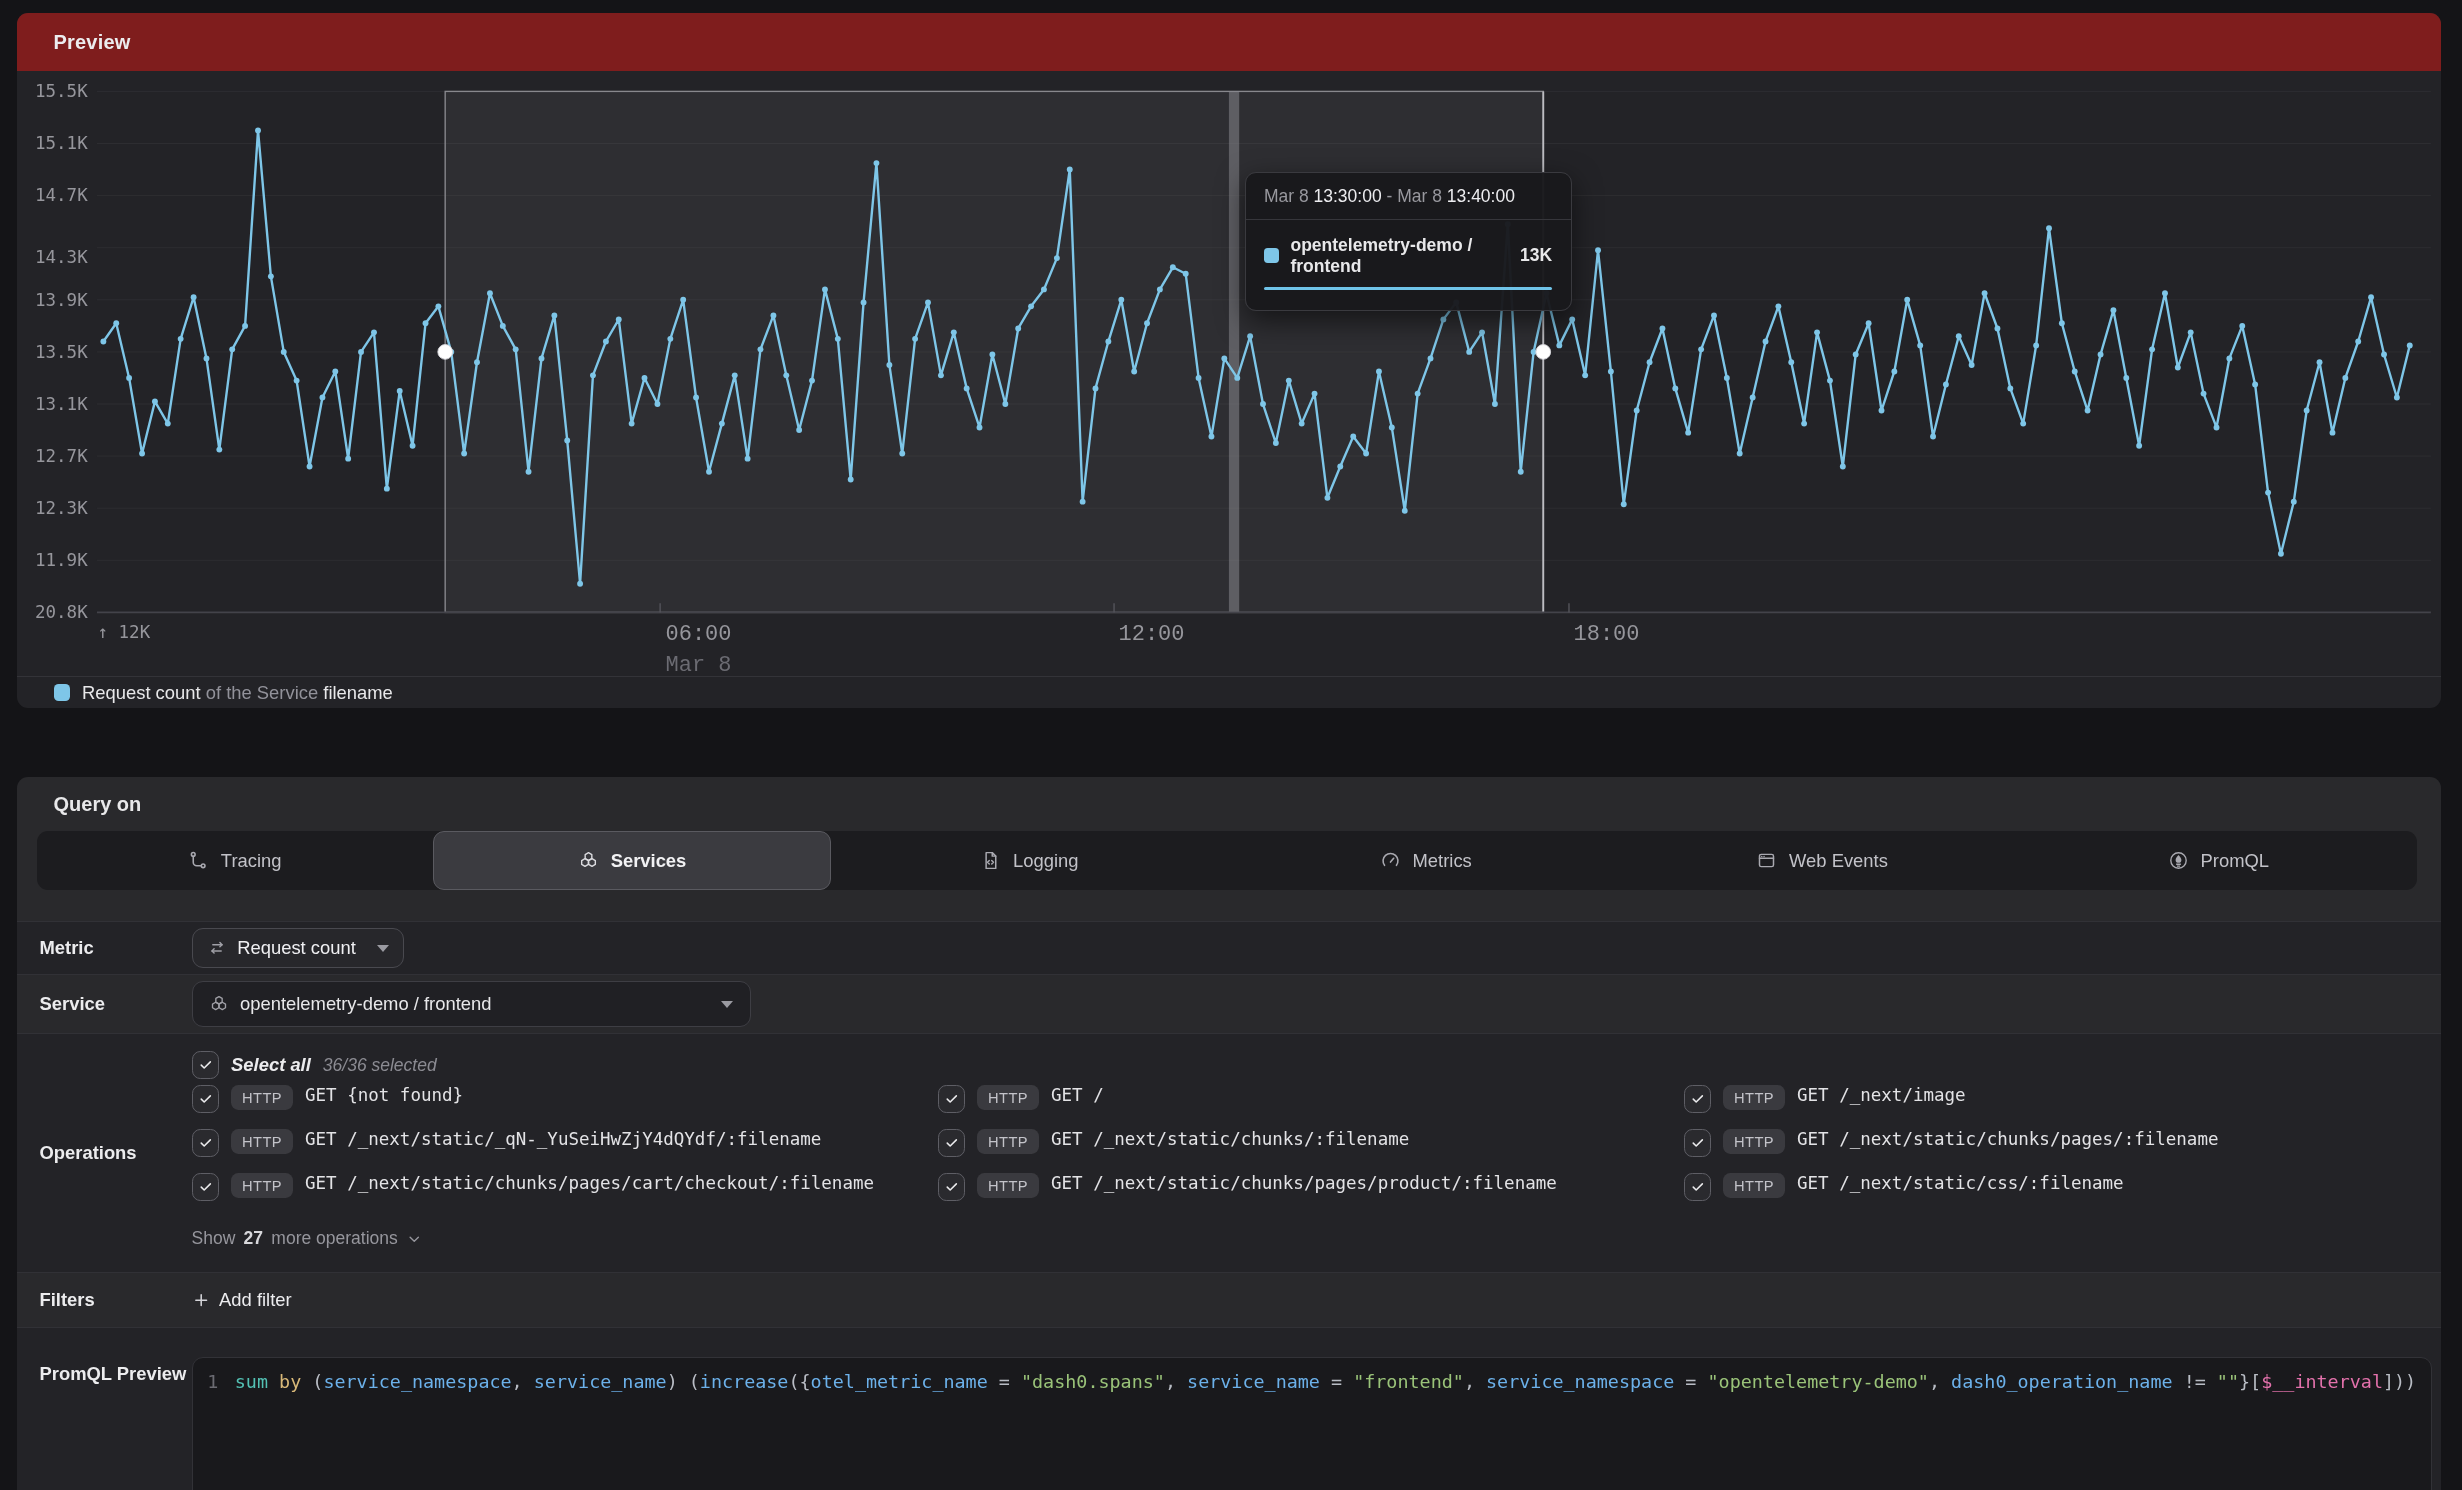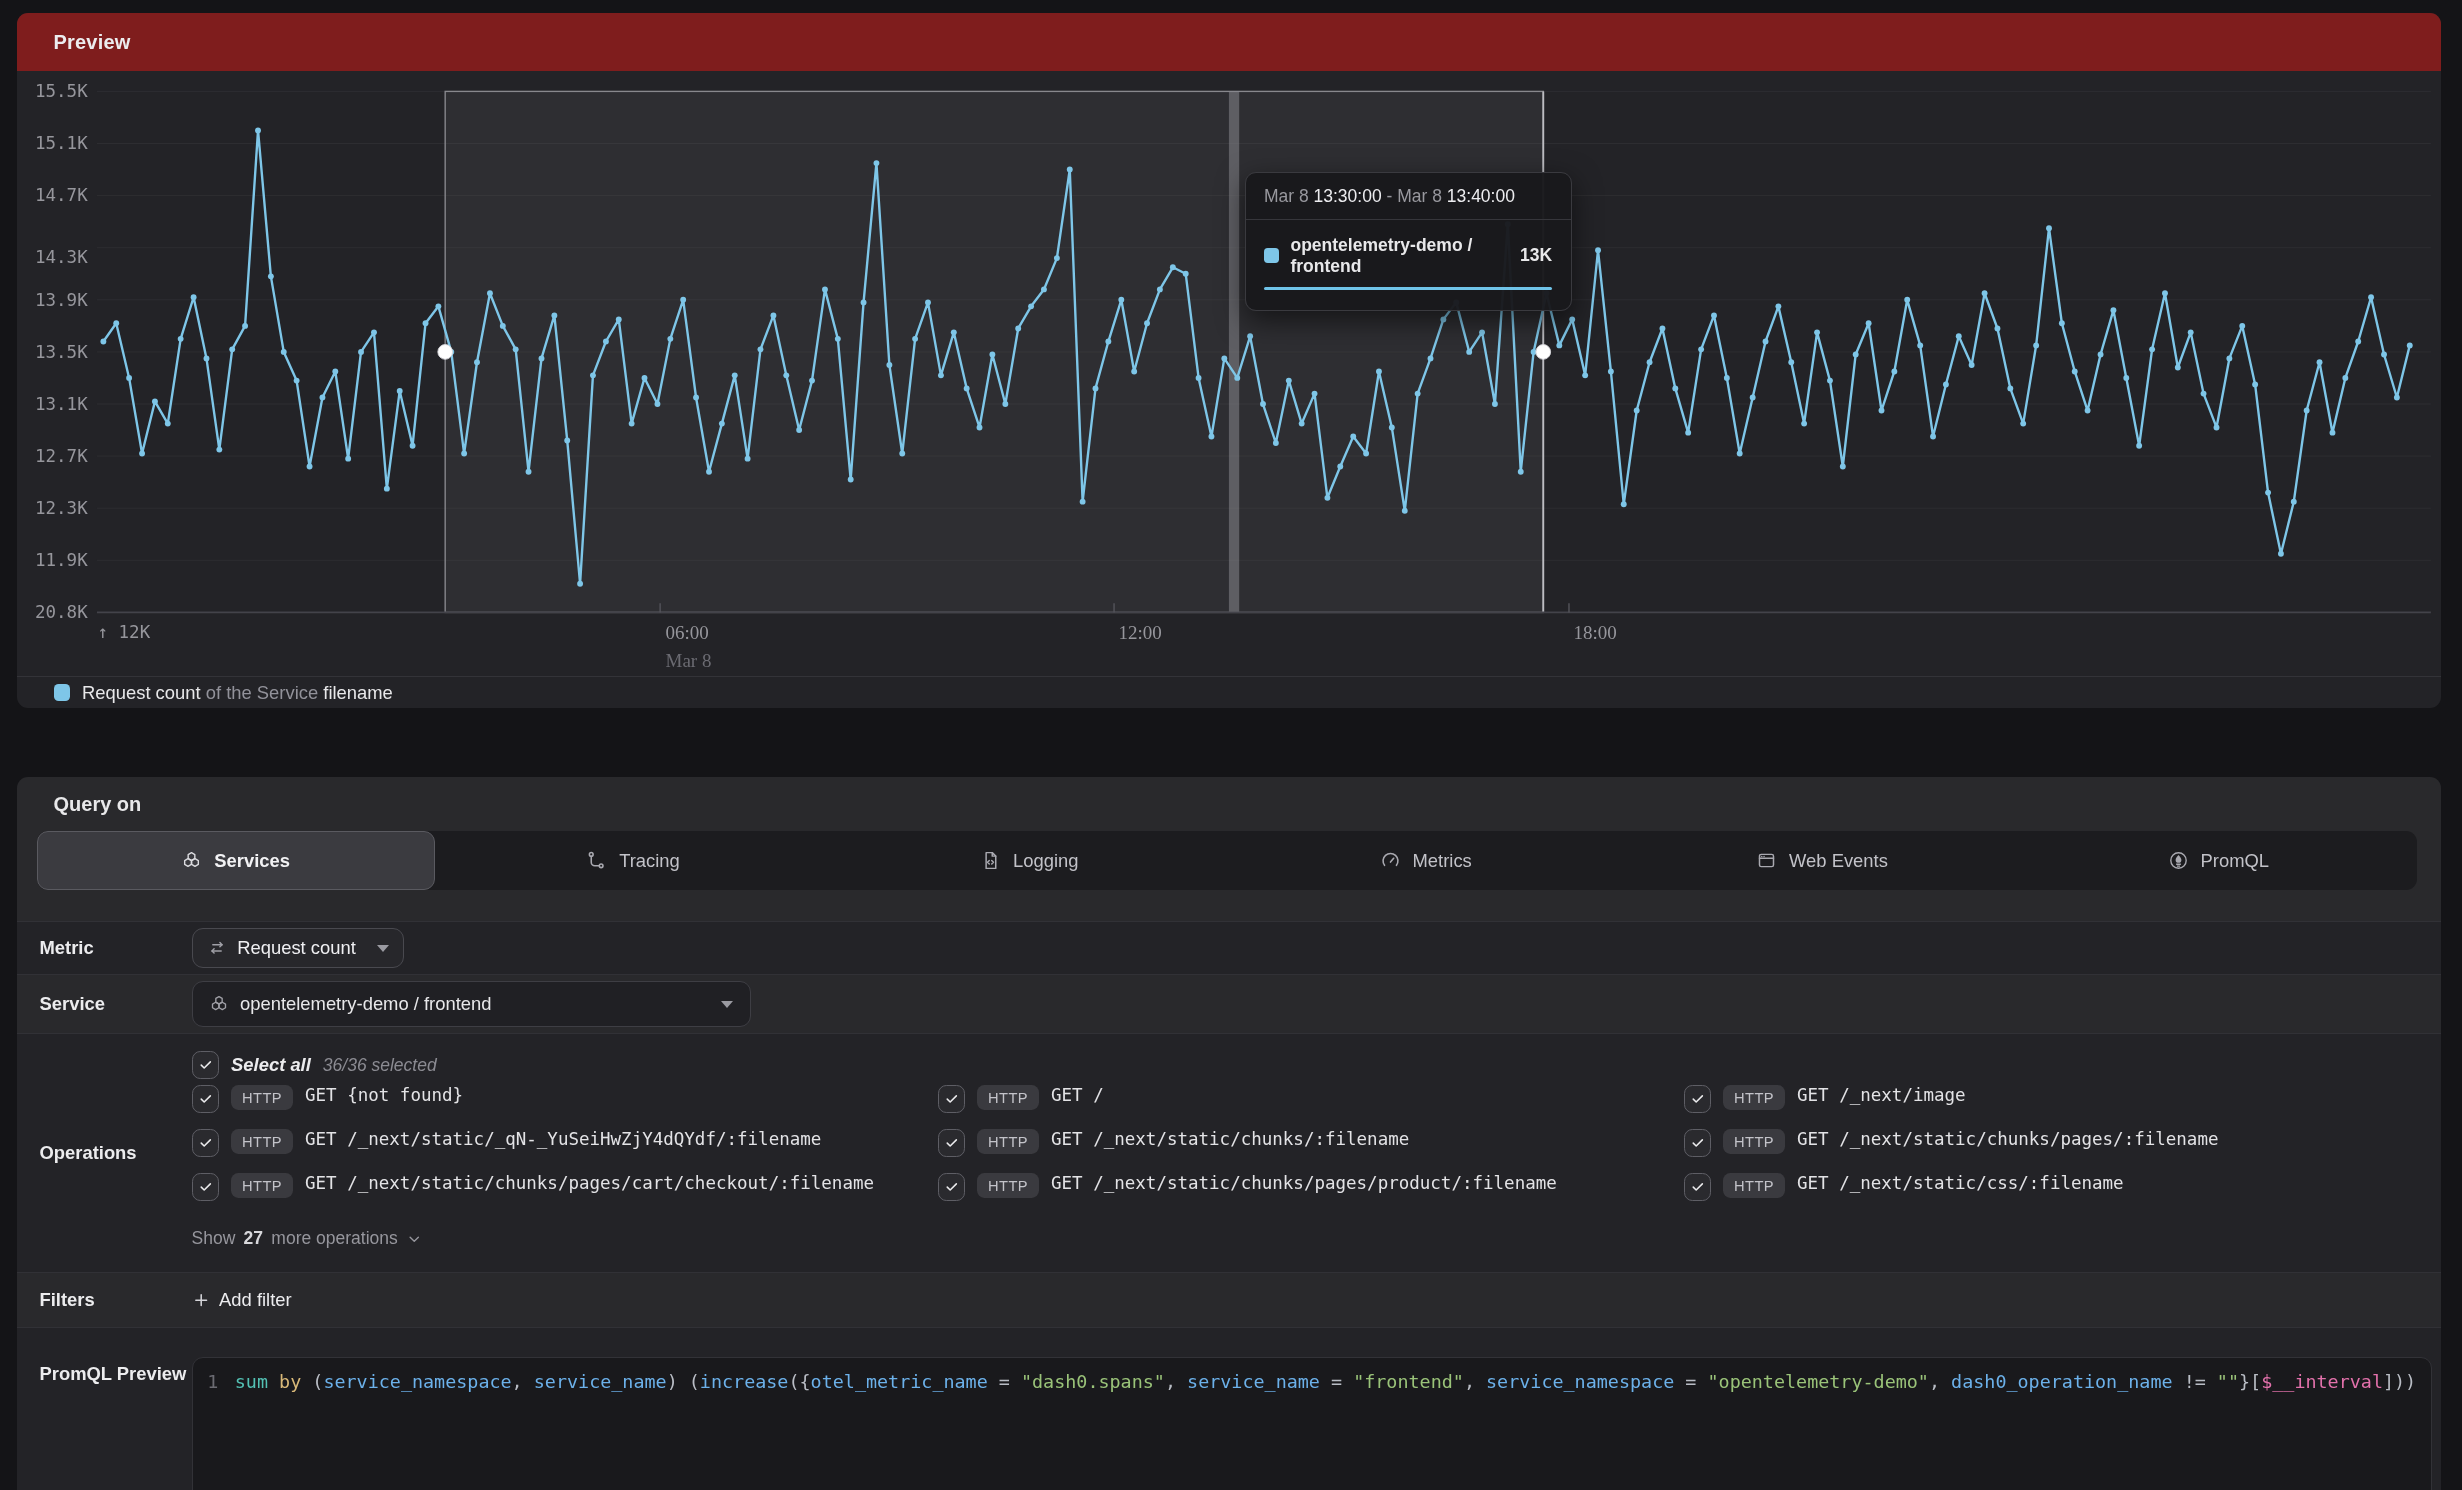--- a/index.html
+++ b/index.html
@@ -20,21 +20,21 @@
     background: #7f1d1d; border-radius: 11px 11px 0 0;
     font-size: 20px; font-weight: 600; color: #ececee; letter-spacing: 0.2px;
   }
   .chart-zone { position: relative; height: 605px; }
   #chart-svg { position: absolute; inset: 0; width: 100%; height: 100%; display: block; }
   .ytick {
     position: absolute; left: 9.2px; width: 62px; text-align: right;
     font-family: "DejaVu Sans Mono", monospace; font-size: 17.5px;
     color: #96969c; height: 22px; line-height: 22px;
   }
-  .xtick { position: absolute; top: 551px; font-family: Liberation Serif, serif; font-size: 19px; color: #96969c; }
+  .xtick { position: absolute; top: 551px; font-family: Liberation Mono, monospace; font-size: 22px; color: #96969c; }
   .xtick .sub { margin-top: 5.5px; color: #6b6b72; }
   .baseline-label { position: absolute; left: 81px; top: 551px; font-family: "DejaVu Sans Mono", monospace; font-size: 17.5px; color: #96969c; }
 
   .tooltip {
     position: absolute; left: 1228px; top: 101px; width: 327px;
     background: rgba(25,25,28,.97); border: 0.9px solid #3a3a3f; border-radius: 11px;
     box-shadow: 0 9.2px 27.6px rgba(0,0,0,.55); z-index: 5; padding-bottom: 20px;
   }
   .tt-title { padding: 13px 18.4px 12px; font-size: 17.5px; border-bottom: 0.9px solid #36363b; }
   .tt-dim { color: #98989e; }
@@ -393,40 +393,40 @@
     <span class="legend-swatch"></span>
     <span><span>Request count</span><span class="dim"> of the Service </span><span>filename</span></span>
   </div>
 </section>
 
 <section class="card" id="query-card">
   <div class="q-header">Query on</div>
 
   <div class="tabs">
 
+      <div class="tab">
+        <span class="icon">
+          <svg viewBox="0 0 24 24" fill="none" stroke="currentColor" stroke-width="1.8" stroke-linecap="round">
+            <circle cx="6" cy="5" r="2.1"></circle>
+            <path d="M6 7.2V14a4 4 0 0 0 4 4h5"></path>
+            <circle cx="17.3" cy="18" r="2.1"></circle>
+          </svg>
+        </span>
+        <span>Tracing</span>
+      </div>
+
       <div class="tab active">
         <span class="icon">
           <svg viewBox="0 0 24 24" fill="none" stroke="currentColor" stroke-width="1.6" stroke-linejoin="round">
             <path d="M12 3.1 15.8 5.3 15.8 9.7 12 11.9 8.2 9.7 8.2 5.3Z"></path>
             <path d="M8 9.9 11.8 12.1 11.8 16.5 8 18.7 4.2 16.5 4.2 12.1Z"></path>
             <path d="M16 9.9 19.8 12.1 19.8 16.5 16 18.7 12.2 16.5 12.2 12.1Z"></path>
           </svg>
         </span>
         <span>Services</span>
-      </div>
-
-      <div class="tab">
-        <span class="icon">
-          <svg viewBox="0 0 24 24" fill="none" stroke="currentColor" stroke-width="1.8" stroke-linecap="round">
-            <circle cx="6" cy="5" r="2.1"></circle>
-            <path d="M6 7.2V14a4 4 0 0 0 4 4h5"></path>
-            <circle cx="17.3" cy="18" r="2.1"></circle>
-          </svg>
-        </span>
-        <span>Tracing</span>
       </div>
 
       <div class="tab">
         <span class="icon">
           <svg viewBox="0 0 24 24" fill="none" stroke="currentColor" stroke-width="1.7" stroke-linecap="round" stroke-linejoin="round">
             <path d="M7 3h7l4 4v14H7z"></path>
             <path d="M14 3v4h4"></path>
             <path d="M10.6 12l-2 2 2 2"></path>
             <path d="M13.4 12l2 2-2 2"></path>
           </svg>

